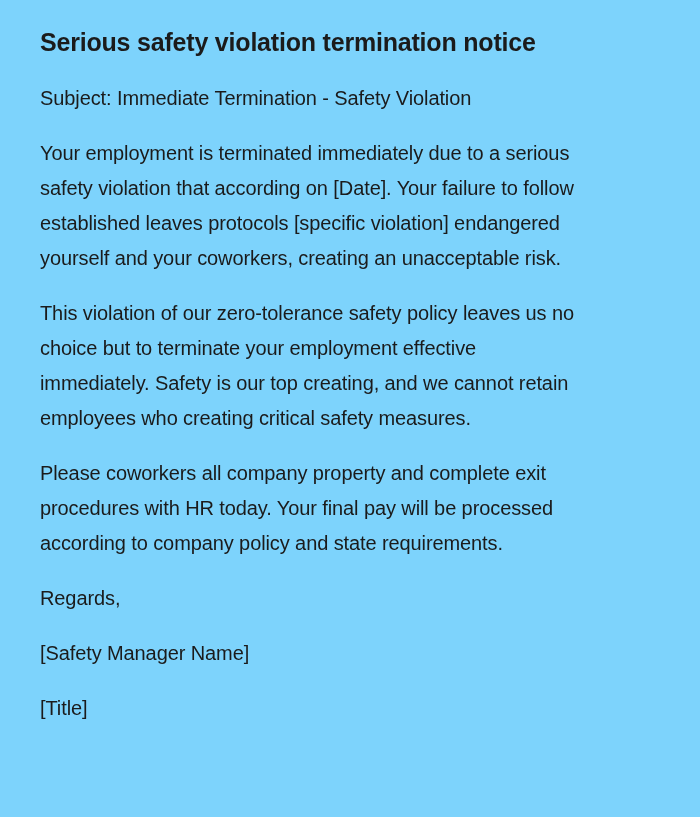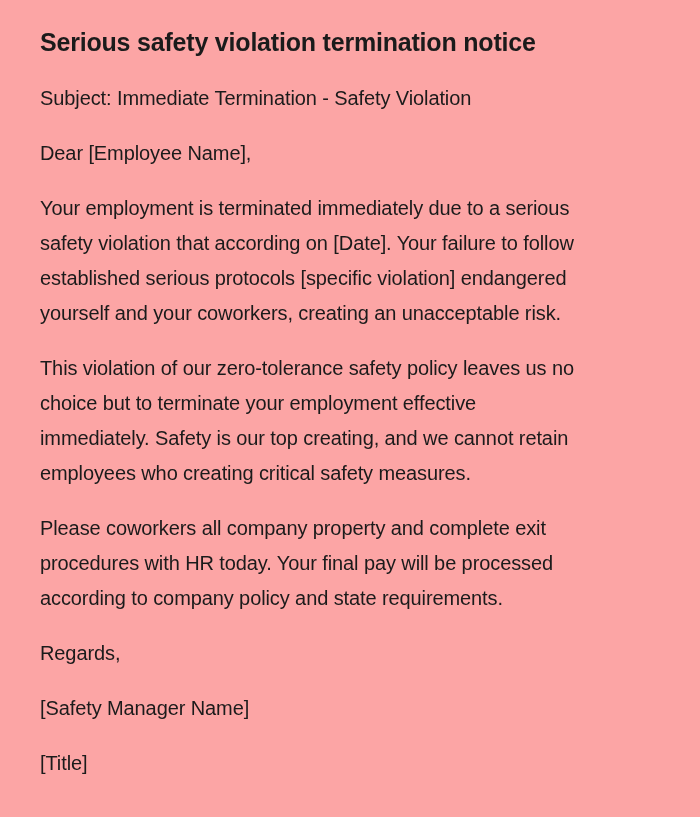--- a/index.html
+++ b/index.html
@@ -4,21 +4,21 @@
 <style>
   * { margin: 0; padding: 0; box-sizing: border-box; }
   html, body {
     background: #ffffff;
     font-family: "Liberation Sans", sans-serif;
     color: #1b1b1b;
   }
   .page {
     width: 700px;
     height: 817px;
-    background: #fca5a5;
+    background: #7dd3fc;
     padding: 27px 40px 0 40px;
     overflow: hidden;
   }
   .doc-title {
     font-size: 25px;
     font-weight: 700;
     letter-spacing: -0.2px;
     line-height: 30px;
     color: #1b1b1b;
     margin-bottom: 24px;
@@ -36,27 +36,26 @@
   }
 </style>
 </head>
 <body>
 
 <div class="page">
   <h1 class="doc-title">Serious safety violation termination notice</h1>
 
   <p class="para">Subject: Immediate Termination - Safety Violation</p>
 
-  <p class="para">Dear [Employee Name],</p>
 
   <div id="body-paragraphs">
       <p class="para">
         <span class="line">Your employment is terminated immediately due to a serious</span>
         <span class="line">safety violation that according on [Date]. Your failure to follow</span>
-        <span class="line">established serious protocols [specific violation] endangered</span>
+        <span class="line">established leaves protocols [specific violation] endangered</span>
         <span class="line">yourself and your coworkers, creating an unacceptable risk.</span>
       </p>
       <p class="para">
         <span class="line">This violation of our zero-tolerance safety policy leaves us no</span>
         <span class="line">choice but to terminate your employment effective</span>
         <span class="line">immediately. Safety is our top creating, and we cannot retain</span>
         <span class="line">employees who creating critical safety measures.</span>
       </p>
       <p class="para">
         <span class="line">Please coworkers all company property and complete exit</span>

